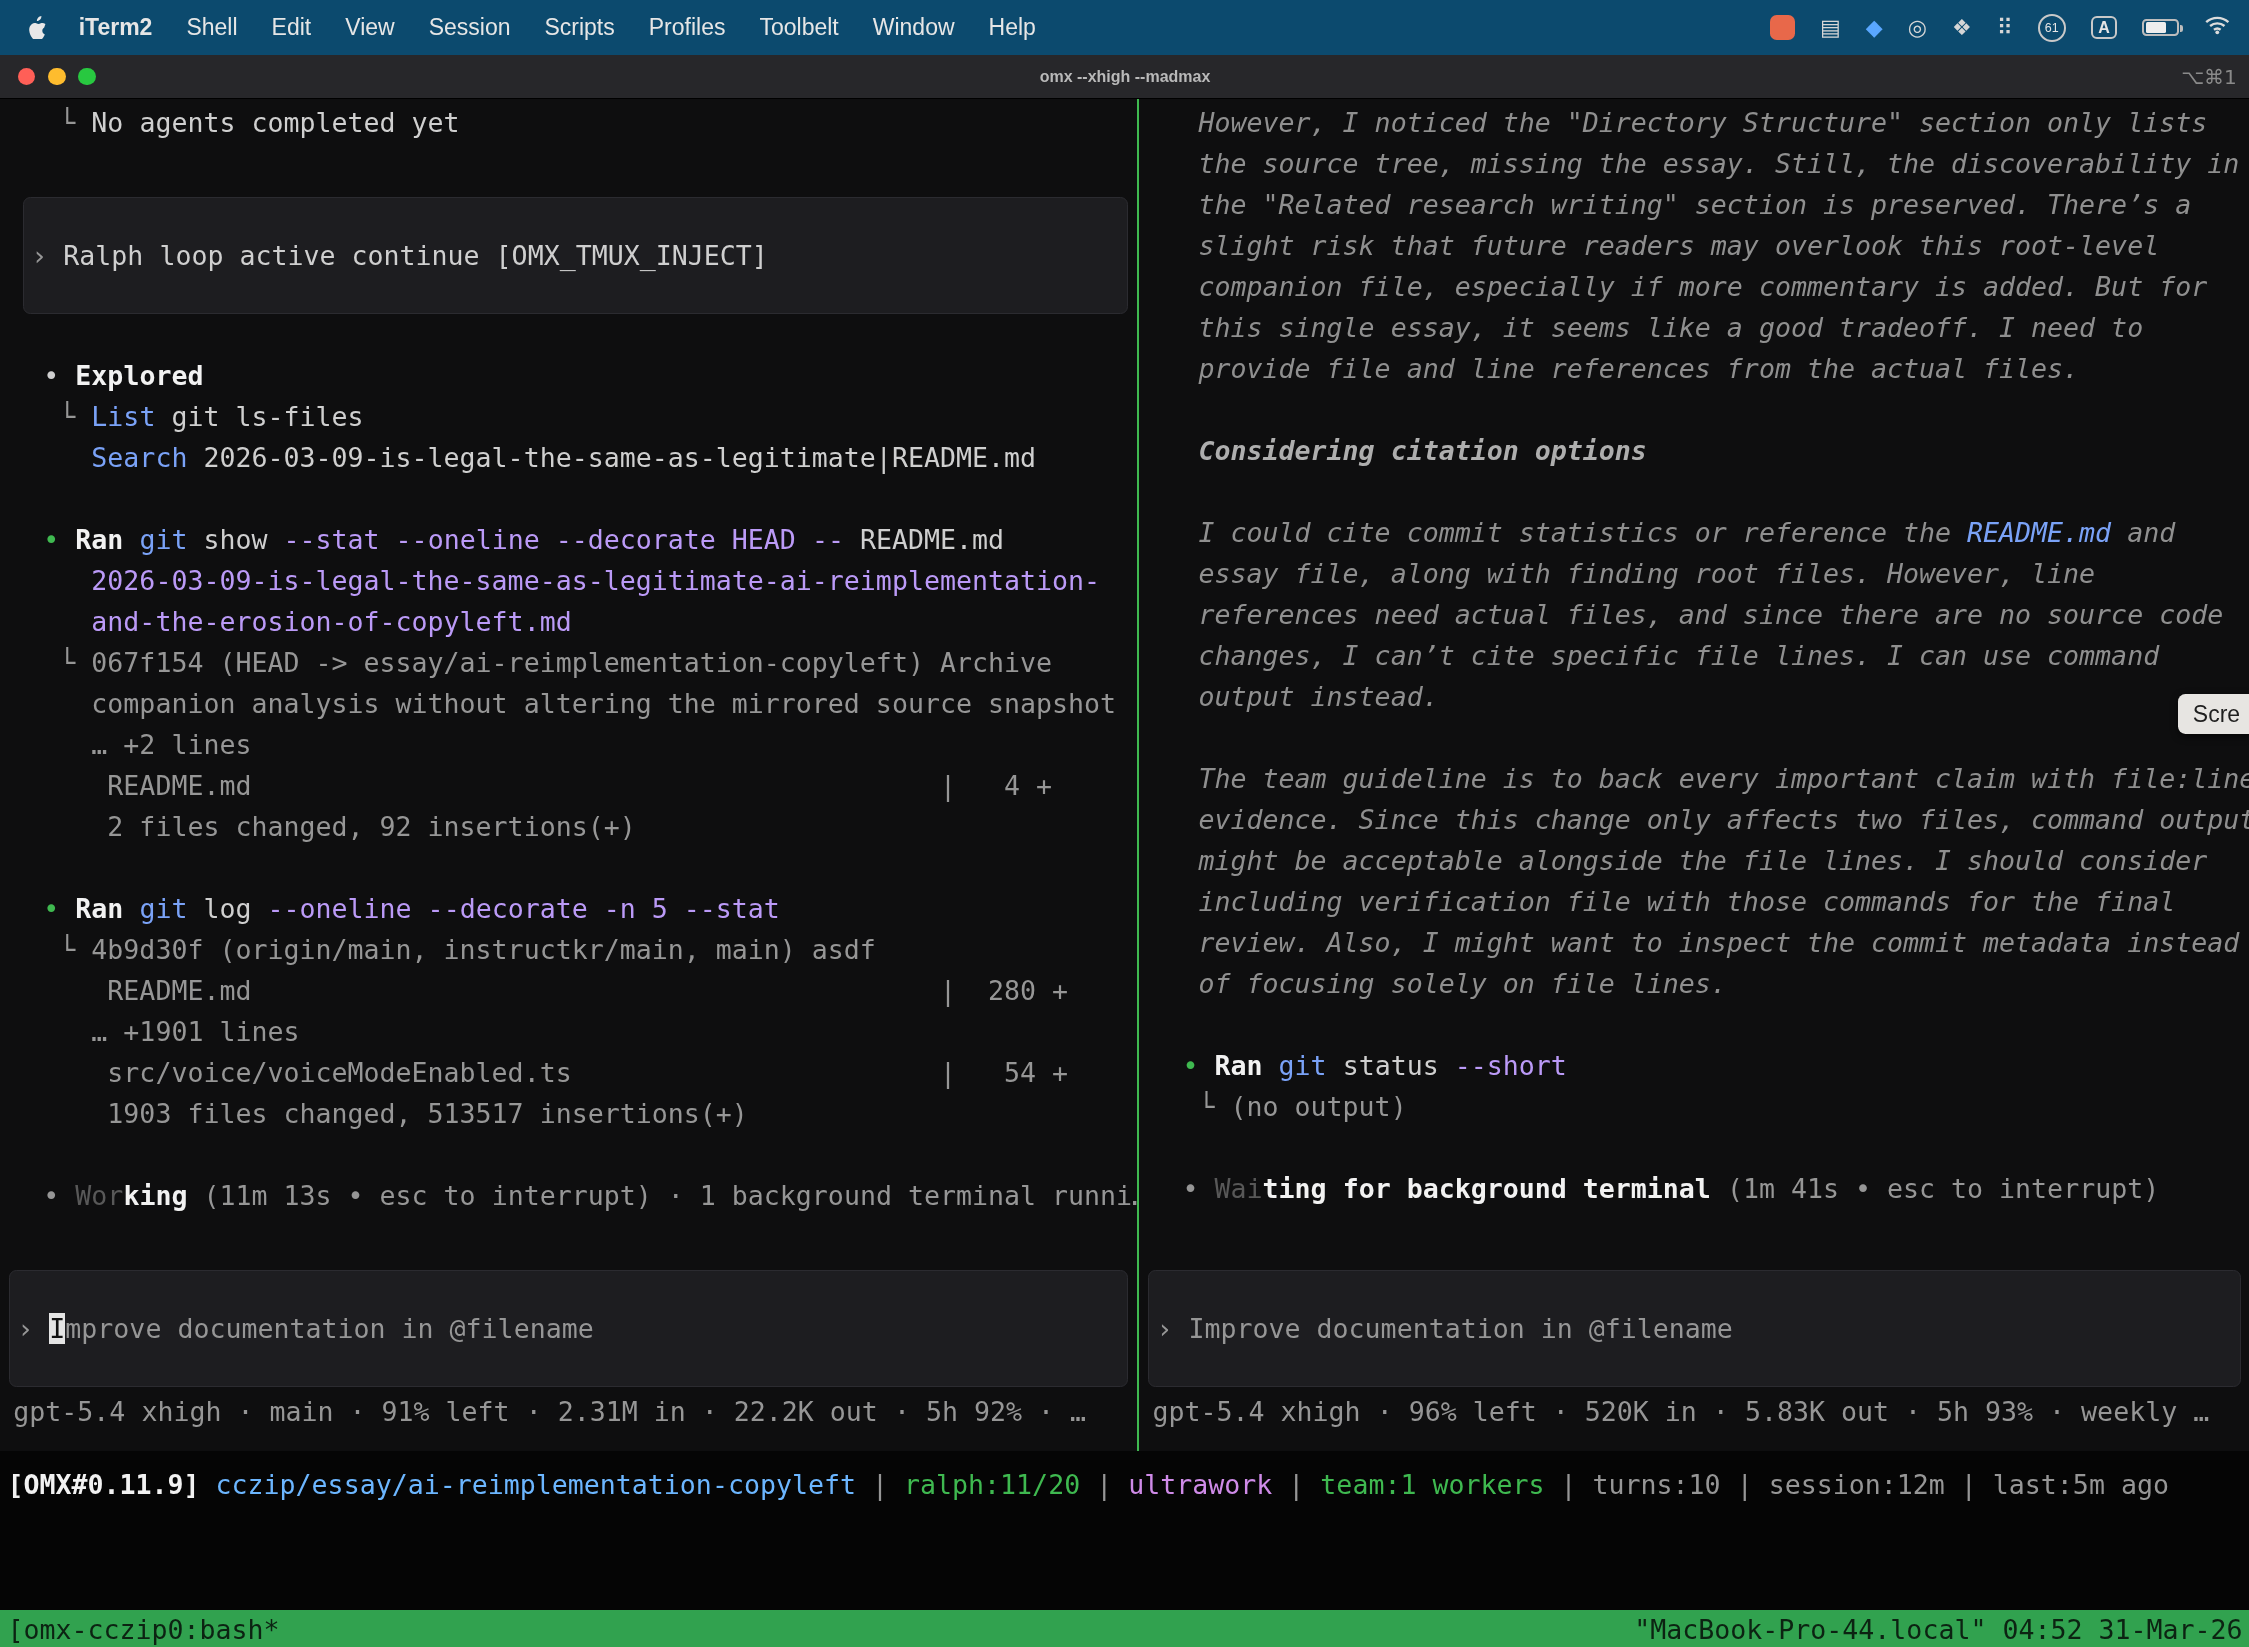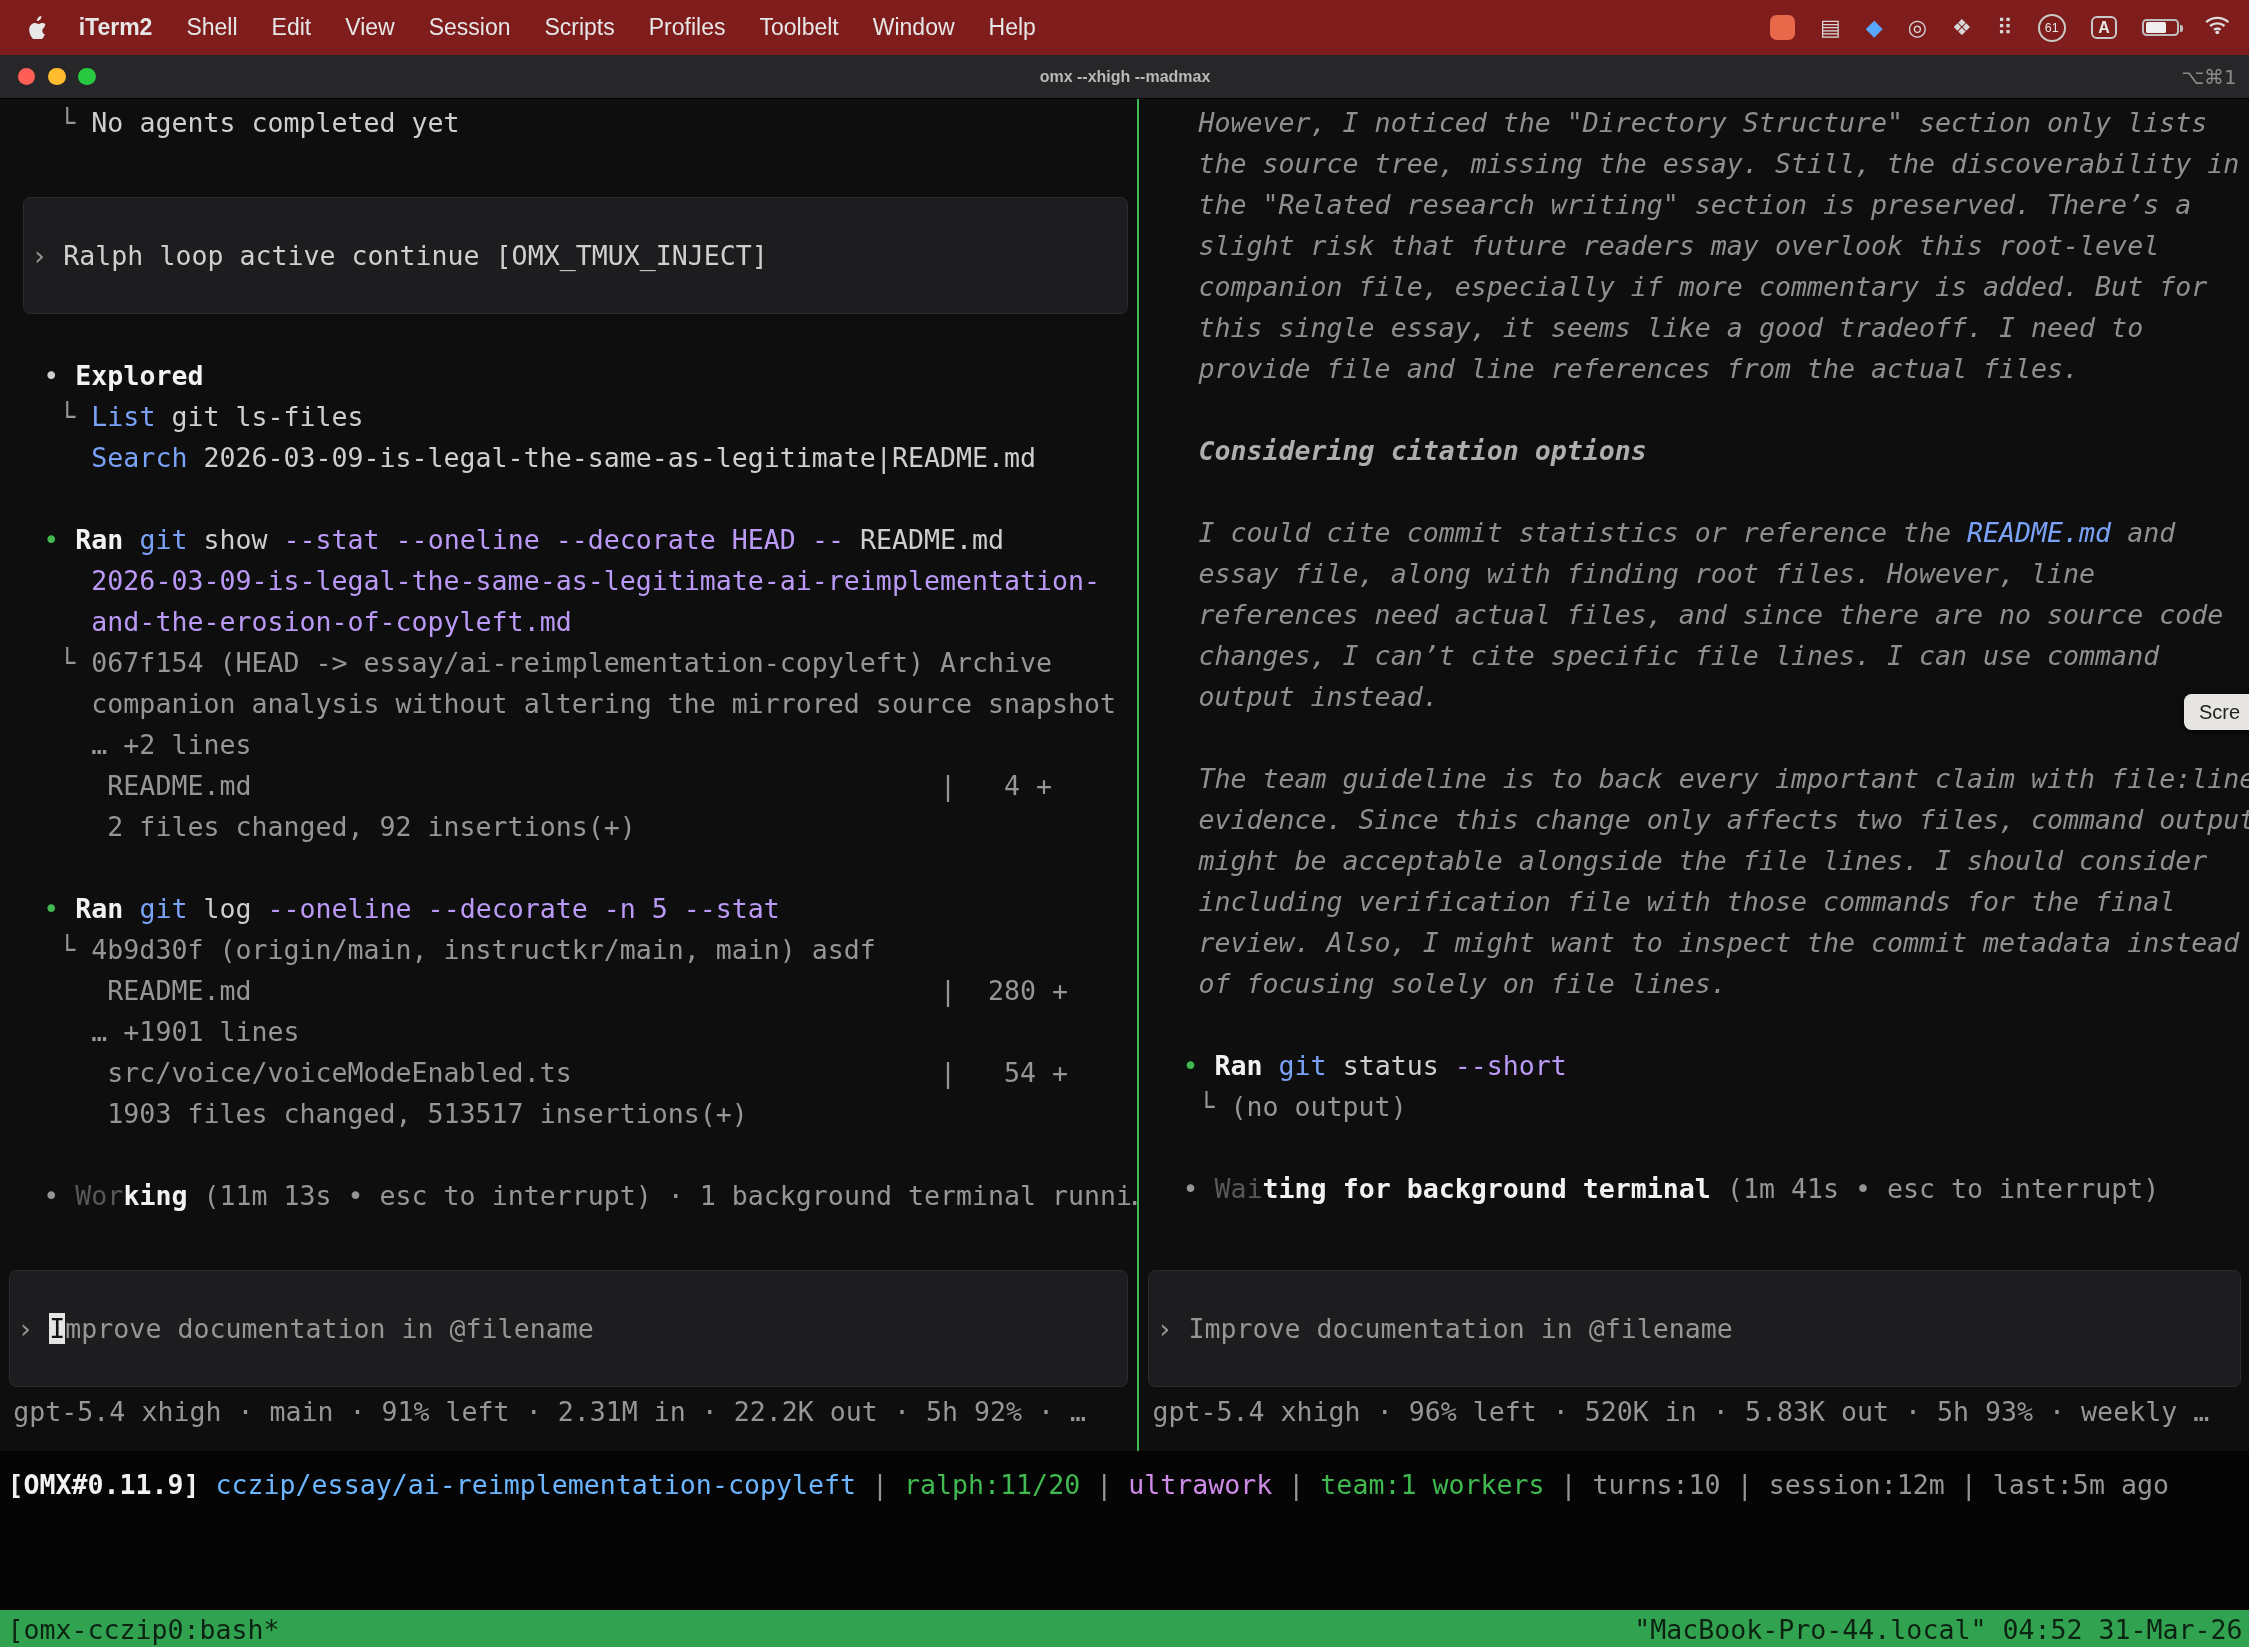--- a/index.html
+++ b/index.html
@@ -1,20 +1,20 @@
 <!DOCTYPE html>
 <html style="font-size:11.8px"><head>
 <meta charset="utf-8">
 <style>
   * { margin:0; padding:0; box-sizing:border-box; }
   html,body { width:2250px; height:1648px; background:#050505; overflow:hidden; }
   body { font-family:"DejaVu Sans Mono", monospace; position:relative; }
 
   
-  .menu-bar { height:55px; background:#7f1d1d; display:flex; align-items:center;
+  .menu-bar { height:55px; background:#0c4a6e; display:flex; align-items:center;
     padding:0 19px; font-family:"Liberation Sans", sans-serif; font-size:23px; color:#e6e6e6; }
   .apple { display:flex; align-items:center; padding:0 14.8px 0 8.9px; }
   .menu-item { padding:0 17px; white-space:nowrap; }
   .menu-item.app { font-weight:bold; }
   .menu-right { margin-left:auto; display:flex; align-items:center; gap:25px; }
   .mi { font-size:22px; color:#d6d6d6; }
   .mi.blue { color:#5aa7ff; }
   .rec { width:25px; height:25px; background:#e8684a; border-radius:6.6px; }
   .gauge { width:28px; height:28px; border:2.2px solid #c9c9c9; border-radius:50%;
     display:flex; align-items:center; justify-content:center; font-size:12.5px; color:#e6e6e6; }
@@ -65,21 +65,21 @@
 
   
   .omx-line { margin-top:13.3px; padding-left:7.4px; font-size:26.6px; line-height:42px; white-space:pre; }
   .tmux-bar { position:absolute; left:0; right:0; bottom:0; height:38px; background:#31a24f;
     color:#0c2312; display:flex; justify-content:space-between; align-items:center;
     padding:0 7.4px; font-size:26.6px; white-space:pre; }
 
   
   .screen-pill { position:fixed; right:0; top:694px; background:#e7e5e2; color:#1f1f1f;
     padding:6.6px 8.9px 6.6px 14.8px; border-radius:7.4px 0 0 7.4px; font-family:"Liberation Sans", sans-serif;
-    font-size:20px; box-shadow:0 2.2px 7.4px rgba(0,0,0,.55); z-index:5; }
+    font-size:23px; box-shadow:0 2.2px 7.4px rgba(0,0,0,.55); z-index:5; }
 </style>
 </head>
 <body>
 
 <div class="menu-bar">
   <span class="apple">
     <svg width="19" height="23.6" viewBox="0 0 16 20" aria-hidden="true">
       <path d="M11.3 0c.1 1.1-.3 2.1-1 2.9-.7.8-1.8 1.4-2.8 1.3-.1-1 .4-2.1 1-2.8C9.2.6 10.4.1 11.3 0zM14.7 6.7c-1.5-.9-2.9-.9-3.9-.5-.8.3-1.5.5-1.9.5-.5 0-1.2-.2-2-.5-1.1-.4-2.4-.3-3.6.6C1.5 8.1.8 10 1 12.2c.2 2.3 1.2 4.7 2.4 6.2.6.8 1.3 1.6 2.3 1.6.9 0 1.2-.5 2.4-.5s1.4.5 2.4.5 1.6-.8 2.2-1.6c.7-.9 1.2-1.9 1.5-2.7-2.4-1-3-4.4-.5-5.9z" fill="#e8e8e8"></path>
     </svg>
   </span>

